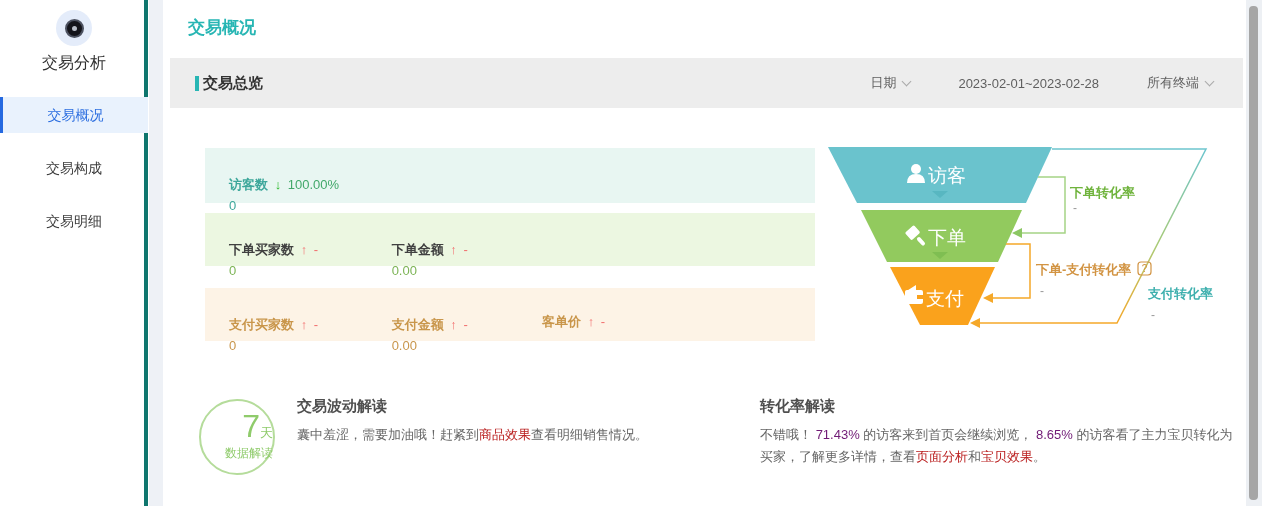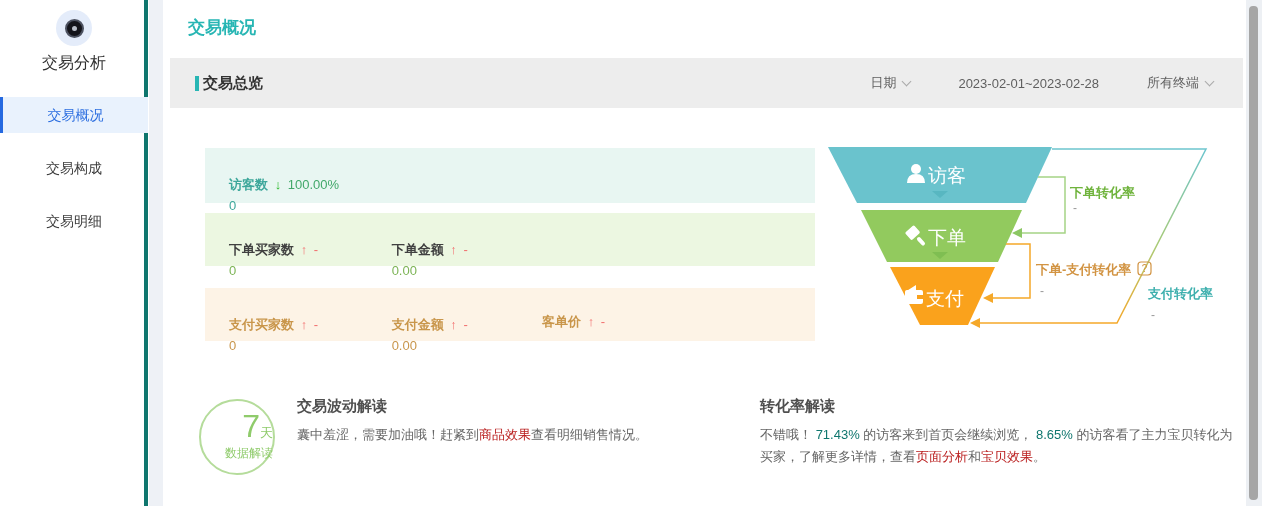--- a/index.html
+++ b/index.html
@@ -54,21 +54,21 @@
   .badge { position:absolute; left:199px; top:399px; width:76px; height:76px; border:2px solid #b5dc9b; border-radius:50%; color:#8fcb6b; text-align:right; padding-top:9px; }
   .badge-line1 { font-size:32px; line-height:1; }
   .badge-unit { font-size:13px; }
   .badge-caption { font-size:12px; margin-top:3px; }
   .insight-title { position:absolute; top:397px; font-size:15px; font-weight:700; color:#4f4f4f; }
   .it-left { left:297px; } .it-right { left:760px; }
   .insight-text { position:absolute; top:424px; font-size:13px; color:#666; line-height:22px; }
   .ix-left { left:297px; width:460px; }
   .ix-right { left:760px; width:478px; }
   .link { color:#b91c1c; cursor:pointer; }
-  .pct { color:#0f766e; }
+  .pct { color:#701a75; }
   
   .sb-track { position:absolute; left:1246px; top:0; width:16px; height:506px; background:#edf0f4; }
   .sb-thumb { position:absolute; left:3px; top:6px; width:9px; height:494px; background:#a6a6a6; border-radius:4px; cursor:pointer; }
 </style>
 </head>
 <body>
 
 <div class="screen">
 
   <aside class="sidebar">

